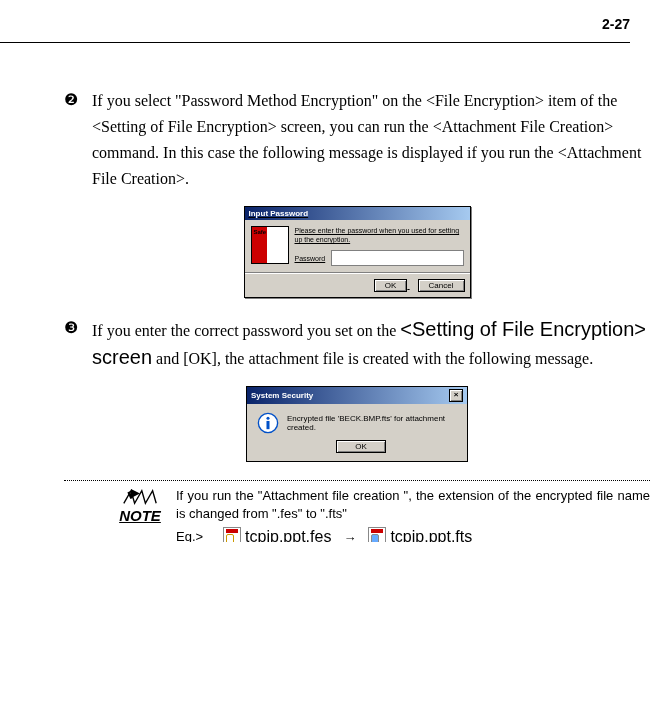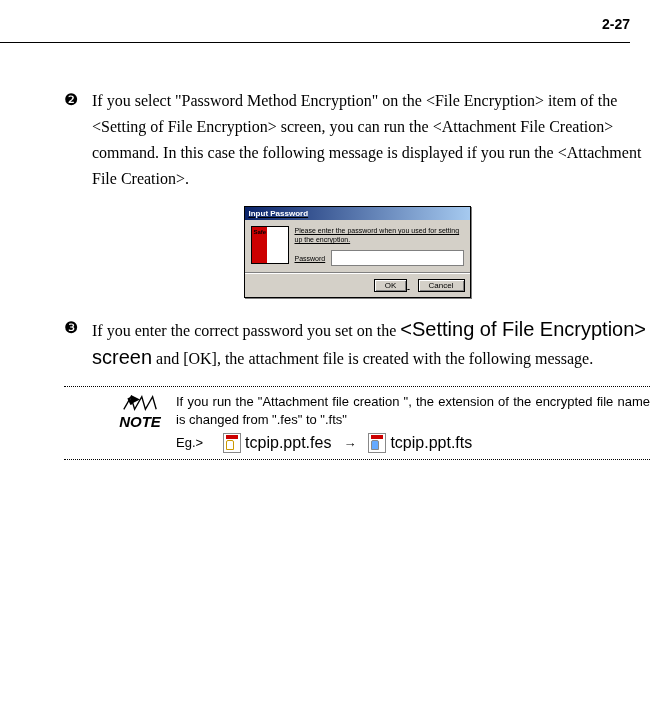--- a/index.html
+++ b/index.html
@@ -201,20 +201,21 @@
   flex-shrink: 0;
   text-align: center;
   font-family: Arial, sans-serif;
 }
 .note-icon svg { display: block; margin: 0 auto; }
 .note-icon .note-label {
   font-weight: 900;
   font-size: 15px;
   font-style: italic;
   letter-spacing: 0;
+  text-decoration: underline;
 }
 .note-text {
   font-family: Arial, sans-serif;
   font-size: 13px;
   line-height: 18px;
   text-align: justify;
 }
 .eg-row {
   display: flex;
   align-items: center;
@@ -292,20 +293,39 @@
       </div>
     </div>
 
     <div class="list-item">
       <div class="bullet">❸</div>
       <div class="list-text">
         <span>If you enter the correct password you set on the </span><span style="font-family:Arial,sans-serif;font-size:20px">&lt;Setting of File Encryption&gt; screen</span><span> and [OK], the attachment file is created with the following message.</span>
       </div>
     </div>
 
+    <div class="dialog-wrap">
+      <div class="dlg2">
+        <div class="dlg2-title">
+          <span>System Security</span>
+          <span class="dlg2-close">×</span>
+        </div>
+        <div class="dlg2-body">
+          <svg class="info-icon" viewBox="0 0 32 32">
+            <circle cx="16" cy="16" r="14" fill="#fff" stroke="#0050c8" stroke-width="2"></circle>
+            <circle cx="16" cy="9" r="2.2" fill="#0050c8"></circle>
+            <rect x="13.8" y="13" width="4.4" height="12" fill="#0050c8"></rect>
+          </svg>
+          <div class="dlg2-msg">Encrypted file 'BECK.BMP.fts' for attachment created.</div>
+        </div>
+        <div class="dlg2-buttons">
+          <button class="win-btn" style="padding:1px 18px">OK</button>
+        </div>
+      </div>
+    </div>
 
     <hr class="dotted-rule">
 
     <div class="note-block">
       <div class="note-icon">
         <svg width="36" height="20" viewBox="0 0 40 22">
           <path d="M2 18 L10 4 L14 18 L22 4 L26 18 L34 4 L38 18" stroke="#000" stroke-width="1.5" fill="none"></path>
           <path d="M10 2 L20 7 L10 12 Z" fill="#000"></path>
           <rect x="6" y="6" width="3" height="8" fill="#000" transform="rotate(-25 6 6)"></rect>
         </svg>

